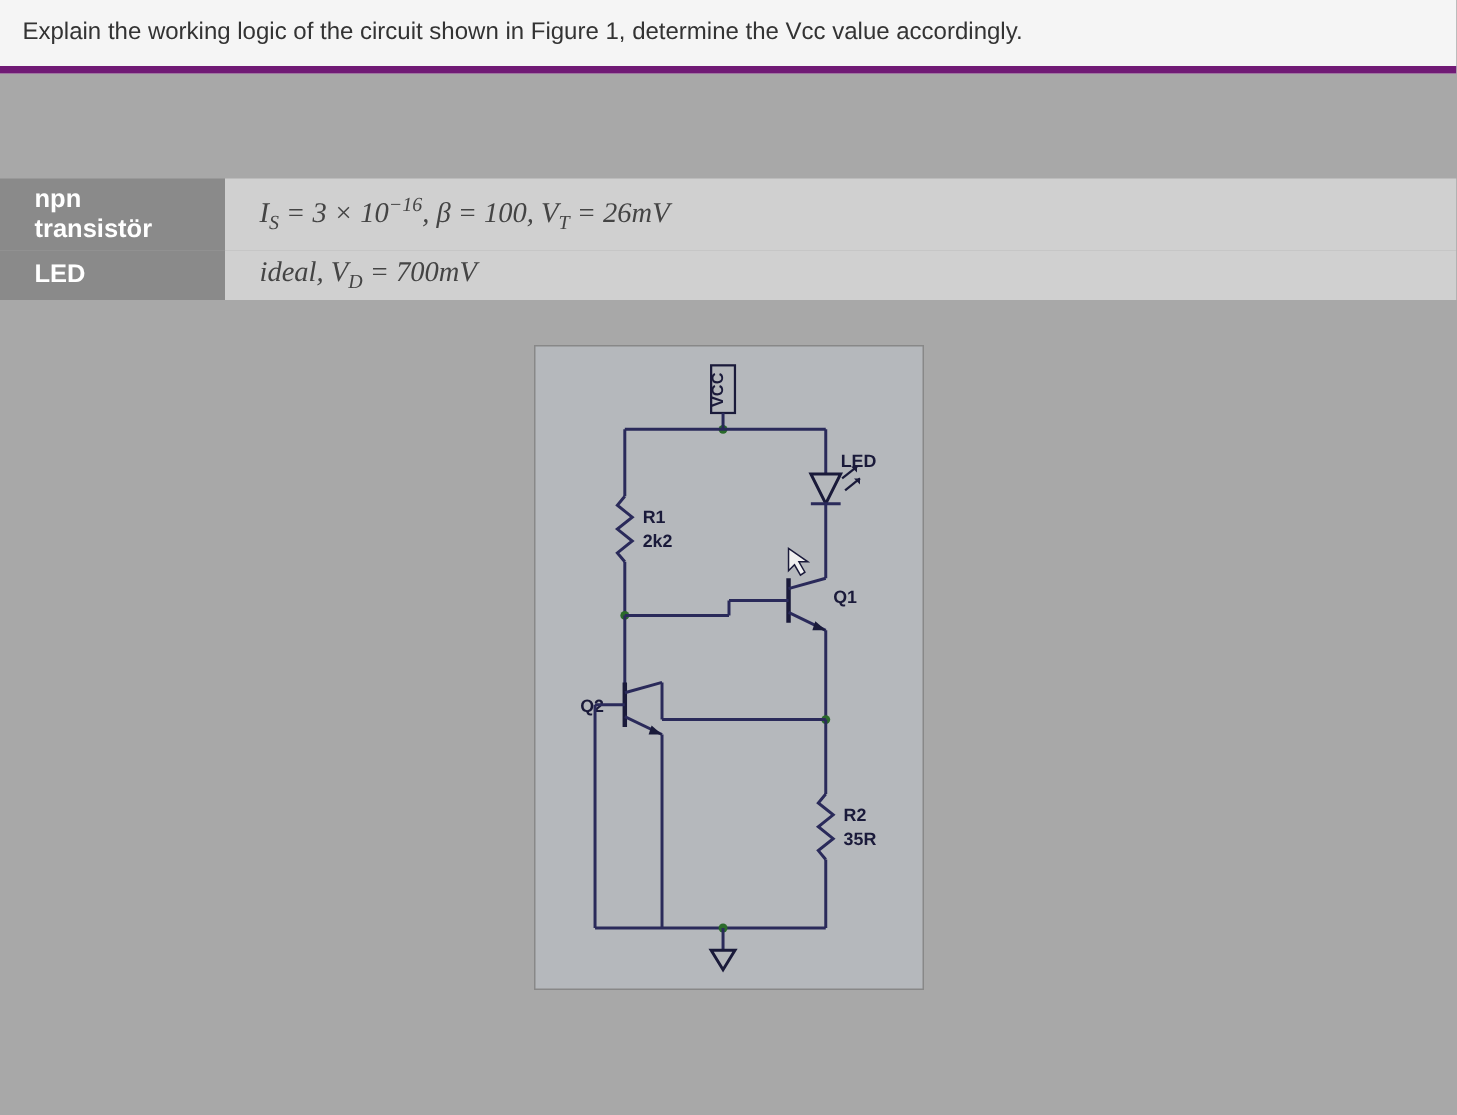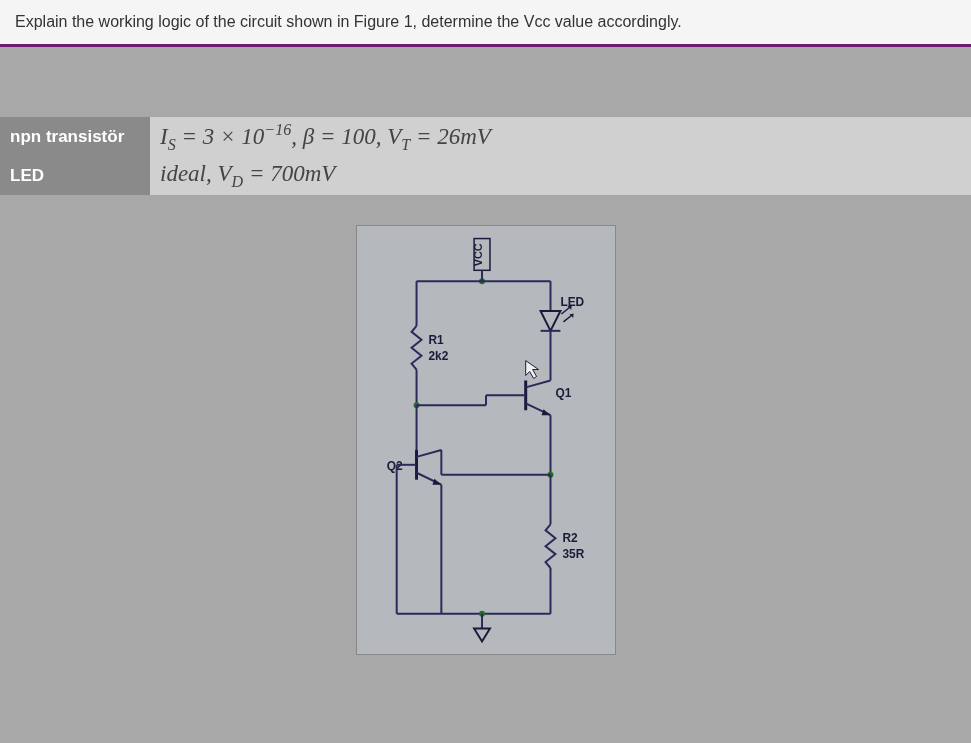--- a/index.html
+++ b/index.html
@@ -13,45 +13,45 @@
       width: 971px;
       height: 743px;
       overflow: hidden;
     }
     .question-header {
       background: #f5f5f5;
       padding: 10px 15px;
       font-size: 16px;
       line-height: 1.5;
       color: #333;
-      border-bottom: 3px solid #701a75;
+      border-bottom: 5px solid #701a75;
     }
     .params-section {
       margin-top: 70px;
     }
     .params-table {
       width: 100%;
       border-collapse: collapse;
     }
     .params-table td {
-      padding: 4px 10px;
+      padding: 4px 23px;
       vertical-align: middle;
     }
     .label-cell {
       background: #8a8a8a;
       color: #fff;
       font-weight: bold;
       font-size: 17px;
       width: 150px;
       padding-left: 12px;
     }
     .value-cell {
       background: #d0d0d0;
       color: #444;
-      font-size: 23px;
+      font-size: 19px;
       font-style: italic;
     }
     .formula {
       font-family: 'Times New Roman', serif;
     }
     sub {
       font-size: 0.7em;
       vertical-align: sub;
     }
     sup {

